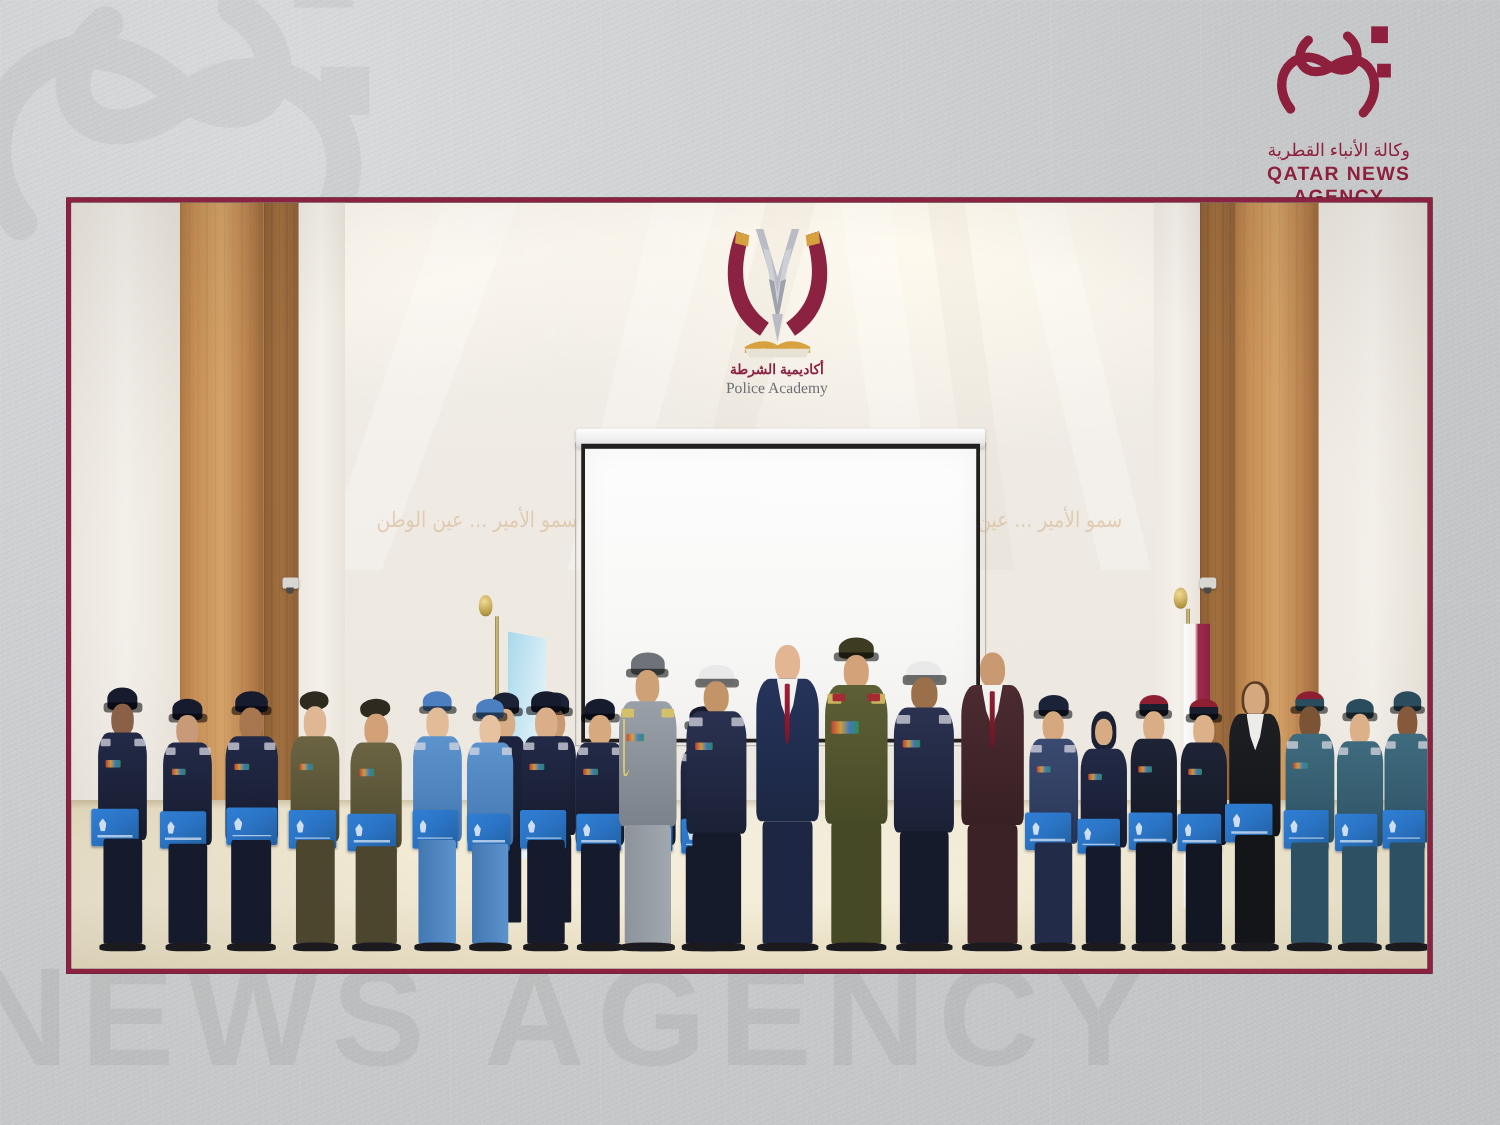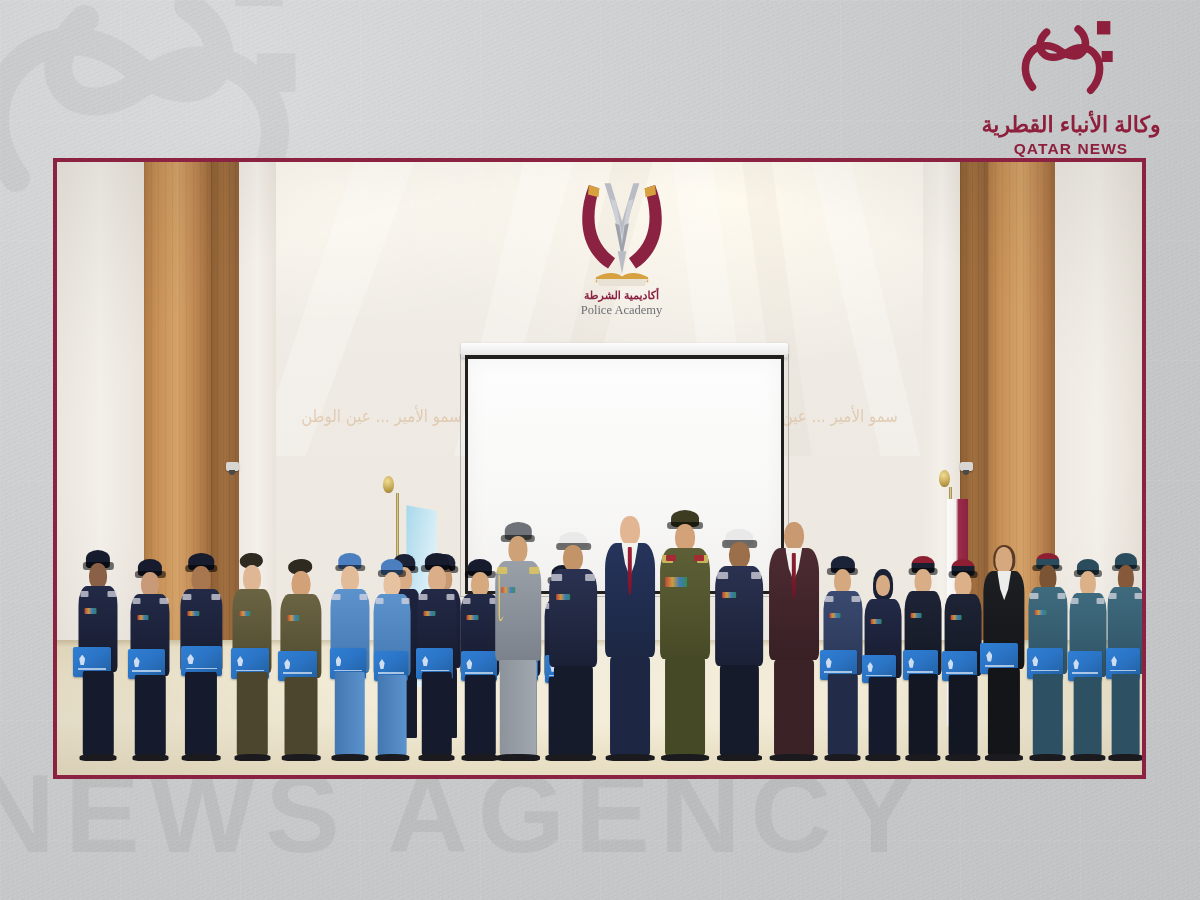--- a/index.html
+++ b/index.html
@@ -59,22 +59,22 @@
   
   #brand {
     position: absolute;
     right: 34px; top: 14px;
     width: 190px;
     text-align: center;
   }
   #brand-mark { width: 118px; height: 96px; margin: 0 auto; display: block; }
   #brand-ar {
     color: #8e1f3d;
-    font-size: 22px;
-    font-weight: 700;
+    font-size: 14px;
+    font-weight: 400;
     direction: rtl;
     margin-top: 2px;
     line-height: 1.15;
   }
   #brand-en {
     color: #8e1f3d;
     font-size: 15.5px;
     font-weight: 700;
     letter-spacing: 1.1px;
     margin-top: 3px;

